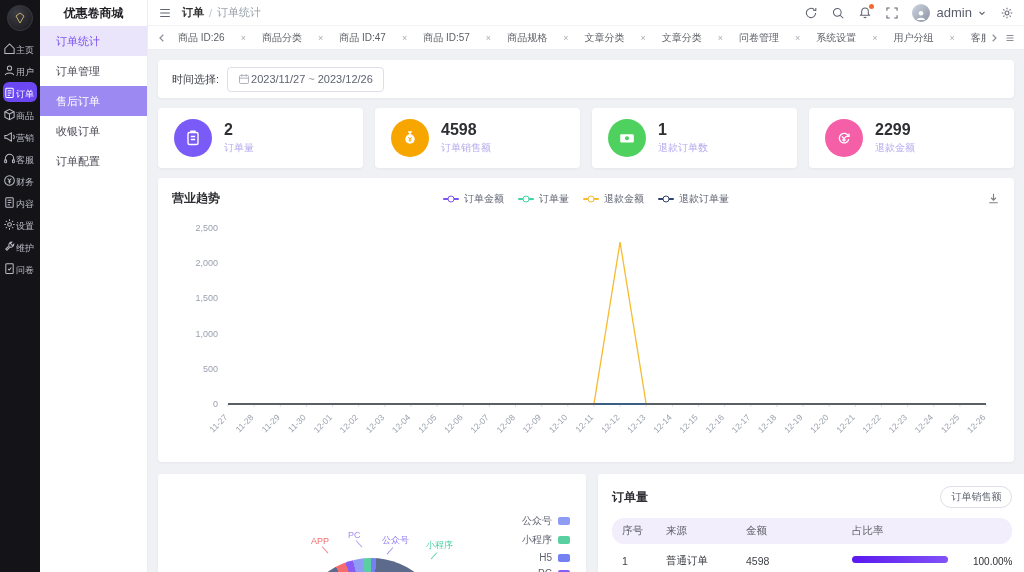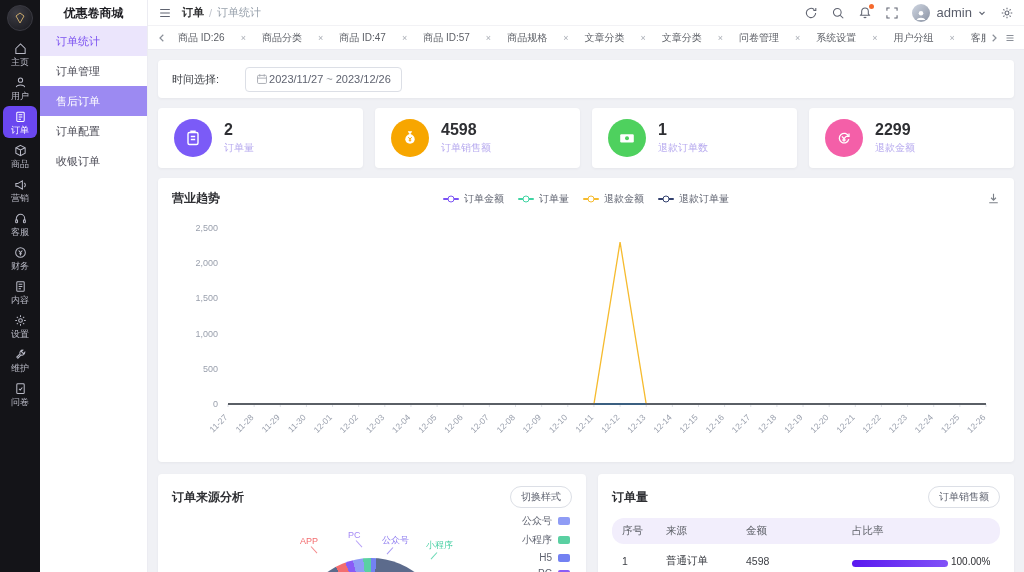--- a/index.html
+++ b/index.html
@@ -6,21 +6,21 @@
   .page{position:relative;width:1024px;height:572px;overflow:hidden;background:#f0f1f5;
         font-family:"Liberation Sans","DejaVu Sans",sans-serif;color:#333}
   svg{display:block}
 
   
   .rail{position:absolute;left:0;top:0;width:40px;height:100%;background:#141418;z-index:3;
         display:flex;flex-direction:column;align-items:center;padding-top:5px;box-sizing:border-box}
   .logo{width:24px;height:24px;border-radius:50%;border:1px solid #3a3a42;margin-bottom:7px;
         background:radial-gradient(circle at 35% 30%,#3c3c44,#18181d);
         display:flex;align-items:center;justify-content:center;cursor:pointer}
-  .rail-item{width:34px;border-radius:6px;display:flex;flex-direction:column;align-items:center;
+  .rail-item{width:34px;border-radius:6px;display:flex;flex-direction:row;align-items:center;
         padding:4px 0 3px;margin-bottom:2px;color:#b9bac6;cursor:pointer}
   .rail-item .rl{font-size:9px;line-height:10px;margin-top:2px}
   .rail-item.active{background:#6a47f0;color:#fff}
 
   
   .subnav{position:absolute;left:40px;top:0;width:108px;height:100%;background:#fff;
         border-right:1px solid #ececf2;z-index:2;box-sizing:border-box}
   .brand{height:26px;line-height:26px;text-align:center;font-weight:bold;font-size:12px;color:#1f1f24}
   .sn-item{height:30px;line-height:30px;padding-left:16px;font-size:11px;color:#4a4a55;cursor:pointer}
   .sn-item.active{background:#ebe5fc;color:#7a4ff0}
@@ -51,21 +51,21 @@
         white-space:nowrap;cursor:pointer;height:100%}
   .tab-x{font-size:9px;color:#a9adb5;cursor:pointer}
   .tab.active{background:#e9e2fc;color:#7a4ff0;height:17px;border-radius:3px;margin:0 2px}
   .tab-arrow{color:#8a8f98;padding:0 3px;cursor:pointer;display:inline-flex}
 
   
   .content{position:absolute;left:0;right:0;top:50px;bottom:0;padding:10px;box-sizing:border-box;overflow:hidden}
   .card{background:#fff;border-radius:4px;box-shadow:0 1px 3px rgba(30,30,60,.05)}
 
   .filter-card{height:38px;display:flex;align-items:center;padding:0 14px;margin-bottom:10px;box-sizing:border-box}
-  .filter-label{font-size:11px;color:#3c3f45;margin-right:26px}
+  .filter-label{font-size:11px;color:#3c3f45;margin-right:8px}
   .date-range{height:25px;border:1px solid #dcdfe6;border-radius:4px;display:flex;align-items:center;
         gap:1px;padding:0 10px;font-size:11px;color:#5f6370;cursor:pointer;box-sizing:border-box}
   .dsep{color:#8f949c;margin:0 2px}
 
   .stats-row{display:flex;gap:12px;margin-bottom:10px}
   .stat-card{flex:1;height:60px;display:flex;align-items:center;gap:12px;padding:0 16px;box-sizing:border-box}
   .stat-icon{width:38px;height:38px;border-radius:50%;display:flex;align-items:center;justify-content:center;flex:0 0 auto}
   .stat-value{font-size:16px;font-weight:bold;color:#2e2f33;line-height:18px}
   .stat-label{font-size:10px;color:#b6a9ef;margin-top:2px}
 
@@ -86,31 +86,31 @@
   .pill{border:1px solid #dcdfe6;border-radius:999px;background:#fff;color:#5f6370;font-size:10px;
         padding:3px 10px;margin-left:auto;cursor:pointer;font-family:inherit}
   .pie-legend{position:absolute;right:16px;top:40px;display:flex;flex-direction:column;gap:5px}
   .pl-row{display:flex;align-items:center;justify-content:flex-end;gap:6px;font-size:10px;color:#5f6370;cursor:pointer}
   .pl-swatch{width:12px;height:8px;border-radius:2px;display:inline-block}
   .pie{position:absolute;left:138px;top:84px;width:150px;height:150px;border-radius:50%;background:#5c6b8c}
   .callout{position:absolute;font-size:9px;white-space:nowrap}
   .callout::after{content:"";position:absolute;top:100%;width:9px;height:1px;background:currentColor;opacity:.8}
   .cl-l::after{left:60%;transform-origin:left center;transform:rotate(48deg)}
   .cl-r::after{right:60%;transform-origin:right center;transform:rotate(-48deg)}
-  .cl1{left:142px;top:62px}
+  .cl1{left:153px;top:62px}
   .cl2{left:190px;top:56px}
   .cl3{left:224px;top:60px}
   .cl4{left:268px;top:65px}
 
   .table{margin-top:10px}
   .t-head,.t-row{display:grid;grid-template-columns:44px 80px 106px 1fr;align-items:center}
   .t-head{background:#f2eefc;height:26px;font-size:10.5px;color:#5c5f66;border-radius:12px}
   .t-row{height:34px;font-size:10.5px;color:#3c3f45}
   .t-head span,.t-row > span{padding-left:10px}
-  .ratio{display:flex;align-items:flex-end;gap:3px;padding-left:10px}
+  .ratio{display:flex;align-items:flex-start;gap:25px;padding-left:10px}
   .ratio-track{width:96px;flex:0 0 auto;display:block}
   .ratio-bar{display:block;height:7px;border-radius:4px;width:100%;
         background:linear-gradient(90deg,#5a18ef,#8152f7)}
   .ratio-text{font-size:10px;color:#2e2f33}
 </style>
 </head>
 <body>
 
 <div class="page">
 
@@ -219,22 +219,22 @@
         </span>
       <span class="rl">问卷</span>
     </div>
   </aside>
 
   <aside class="subnav">
     <div class="brand">优惠卷商城</div>
     <div class="sn-item active">订单统计</div>
     <div class="sn-item">订单管理</div>
     <div class="sn-item selected">售后订单</div>
+    <div class="sn-item">收银订单</div>
     <div class="sn-item">订单配置</div>
-    <div class="sn-item">收银订单</div>
   </aside>
 
   <div class="main">
 
     <header class="topbar">
       <span class="icon-btn">
         <svg width="14" height="14" viewBox="0 0 16 16" fill="none" stroke="currentColor" stroke-width="1.3">
             <path d="M2.5 4h11M2.5 8h11M2.5 12h11"></path>
           </svg>
       </span>
@@ -538,24 +538,20 @@
               <polyline points="56,188 82.13793103448276,188 108.27586206896552,188 134.41379310344826,188 160.55172413793105,188 186.68965517241378,188 212.82758620689654,188 238.9655172413793,188 265.1034482758621,188 291.2413793103448,188 317.37931034482756,188 343.51724137931035,188 369.6551724137931,188 395.7931034482759,188 421.9310344827586,188 448.0689655172414,188 474.2068965517241,188 500.3448275862069,188 526.4827586206897,188 552.6206896551724,188 578.7586206896551,188 604.8965517241379,188 631.0344827586207,188 657.1724137931035,188 683.3103448275862,188 709.448275862069,188 735.5862068965517,188 761.7241379310345,188 787.8620689655172,188 814,188" fill="none" stroke="#3fd4a3" stroke-width="1.3"></polyline>
               <polyline points="56,188 82.13793103448276,188 108.27586206896552,188 134.41379310344826,188 160.55172413793105,188 186.68965517241378,188 212.82758620689654,188 238.9655172413793,188 265.1034482758621,188 291.2413793103448,188 317.37931034482756,188 343.51724137931035,188 369.6551724137931,188 395.7931034482759,188 421.9310344827586,188 448.0689655172414,26.15039999999999 474.2068965517241,188 500.3448275862069,188 526.4827586206897,188 552.6206896551724,188 578.7586206896551,188 604.8965517241379,188 631.0344827586207,188 657.1724137931035,188 683.3103448275862,188 709.448275862069,188 735.5862068965517,188 761.7241379310345,188 787.8620689655172,188 814,188" fill="none" stroke="#f6bb2e" stroke-width="1.3"></polyline>
               <polyline points="56,188 82.13793103448276,188 108.27586206896552,188 134.41379310344826,188 160.55172413793105,188 186.68965517241378,188 212.82758620689654,188 238.9655172413793,188 265.1034482758621,188 291.2413793103448,188 317.37931034482756,188 343.51724137931035,188 369.6551724137931,188 395.7931034482759,188 421.9310344827586,188 448.0689655172414,188 474.2068965517241,188 500.3448275862069,188 526.4827586206897,188 552.6206896551724,188 578.7586206896551,188 604.8965517241379,188 631.0344827586207,188 657.1724137931035,188 683.3103448275862,188 709.448275862069,188 735.5862068965517,188 761.7241379310345,188 787.8620689655172,188 814,188" fill="none" stroke="#33416e" stroke-width="1.3"></polyline>
             </svg>
           </div>
       </section>
 
       <div class="bottom-row">
 
         <section class="card source-card">
-          <div class="card-head">
-            <span class="card-title">订单来源分析</span>
-            <button class="pill">切换样式</button>
-          </div>
           <div class="pie-legend">
             <div class="pl-row">
                 <span>公众号</span>
                 <span class="pl-swatch" style="background: rgb(143, 156, 245);"></span>
               </div>
             <div class="pl-row">
                 <span>小程序</span>
                 <span class="pl-swatch" style="background: rgb(90, 208, 162);"></span>
               </div>
             <div class="pl-row">

